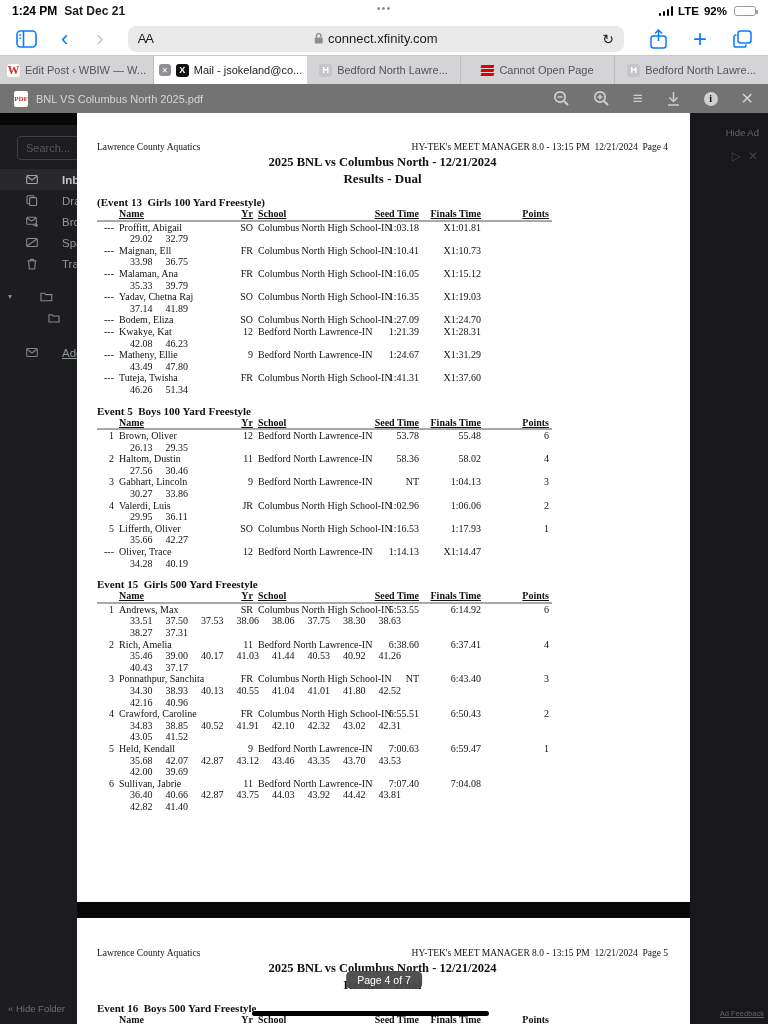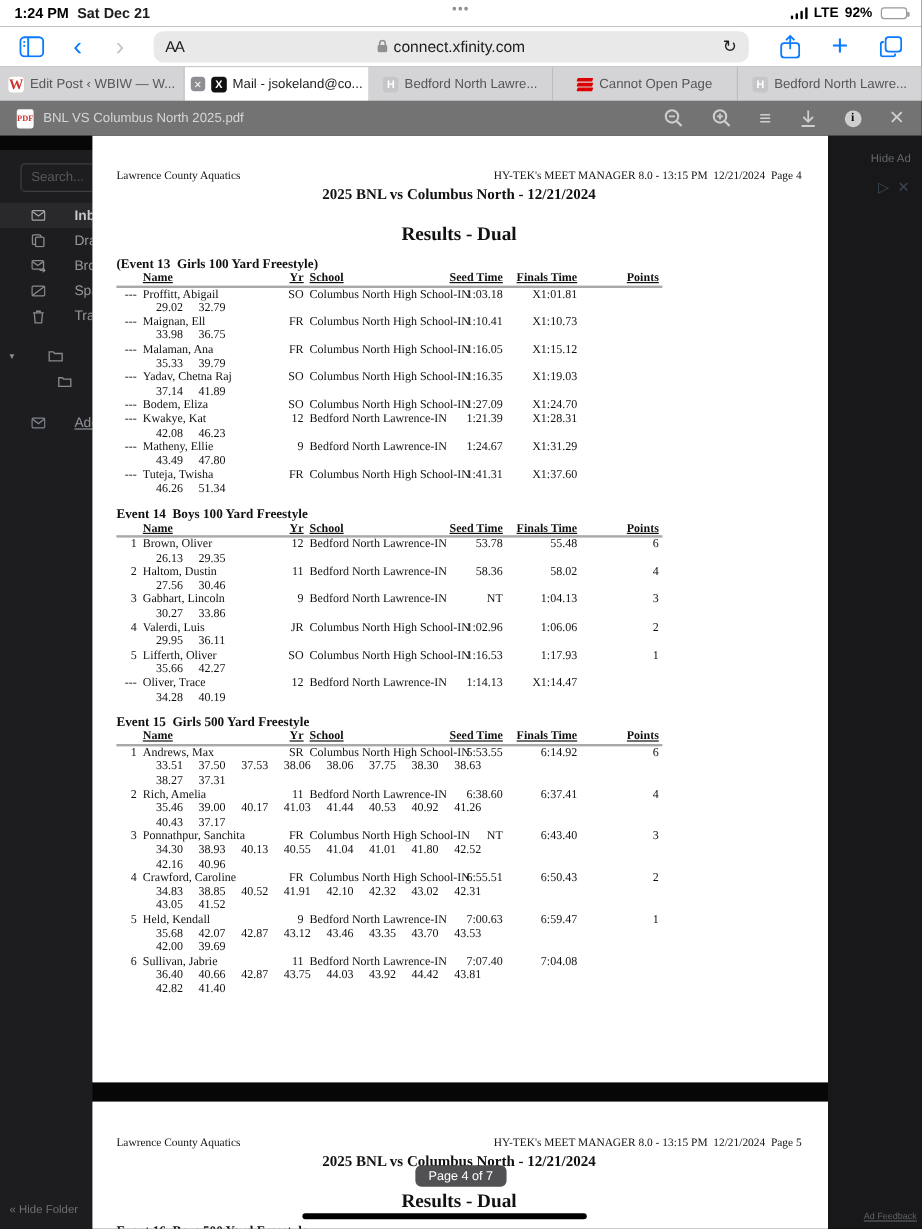--- a/index.html
+++ b/index.html
@@ -94,21 +94,21 @@
   
   .pdf-page { position:absolute; left:77px; width:613px; background:#fff; color:#111;
     font-family:"Liberation Serif","DejaVu Serif",serif; overflow:hidden; }
   .page1 { top:0; height:789px; }
   .page2 { top:805px; height:106px; }
   .pg-inner { padding:0 22px 0 20px; }
   .pg-header { display:flex; justify-content:space-between; font-size:9.5px; margin-top:29px; }
   .page2 .pg-header { margin-top:30px; }
   .pre { white-space:pre; }
   .pg-title { text-align:center; font-weight:700; font-size:12.5px; margin-top:3px; }
-  .pg-sub { text-align:center; font-weight:700; font-size:16px; margin-top:17px; }
+  .pg-sub { text-align:center; font-weight:700; font-size:13px; margin-top:1px; }
 
   .event { margin-top:9px; }
   .event-title { font-weight:700; font-size:11px; white-space:pre; }
   .rrow { display:grid; grid-template-columns:17px 112px 27px 120px 46px 62px 68px;
     font-size:10px; line-height:11.6px; width:455px; }
   .rrow.thead { font-weight:700; border-bottom:2px solid #a9a9a9; }
   .rrow.thead .cell { text-decoration:underline; }
   .cell { white-space:nowrap; }
   .c-place { text-align:right; }
   .c-name { padding-left:5px; }
@@ -406,21 +406,21 @@
               <div class="cell c-name">Tuteja, Twisha</div>
               <div class="cell c-yr">FR</div>
               <div class="cell c-school">Columbus North High School-IN</div>
               <div class="cell c-seed">1:41.31</div>
               <div class="cell c-finals">X1:37.60</div>
               <div class="cell c-points"></div>
             </div>
             <div class="splits"><span>46.26</span><span>51.34</span></div>
           </div>
           <div class="event">
-            <div class="event-title">Event 14  Boys 100 Yard Freestyle</div>
+            <div class="event-title">Event 5  Boys 100 Yard Freestyle</div>
             <div class="rrow thead">
               <div class="cell c-place"></div>
               <div class="cell c-name">Name</div>
               <div class="cell c-yr">Yr</div>
               <div class="cell c-school">School</div>
               <div class="cell c-seed">Seed Time</div>
               <div class="cell c-finals">Finals Time</div>
               <div class="cell c-points">Points</div>
             </div>
             <div class="rrow">

